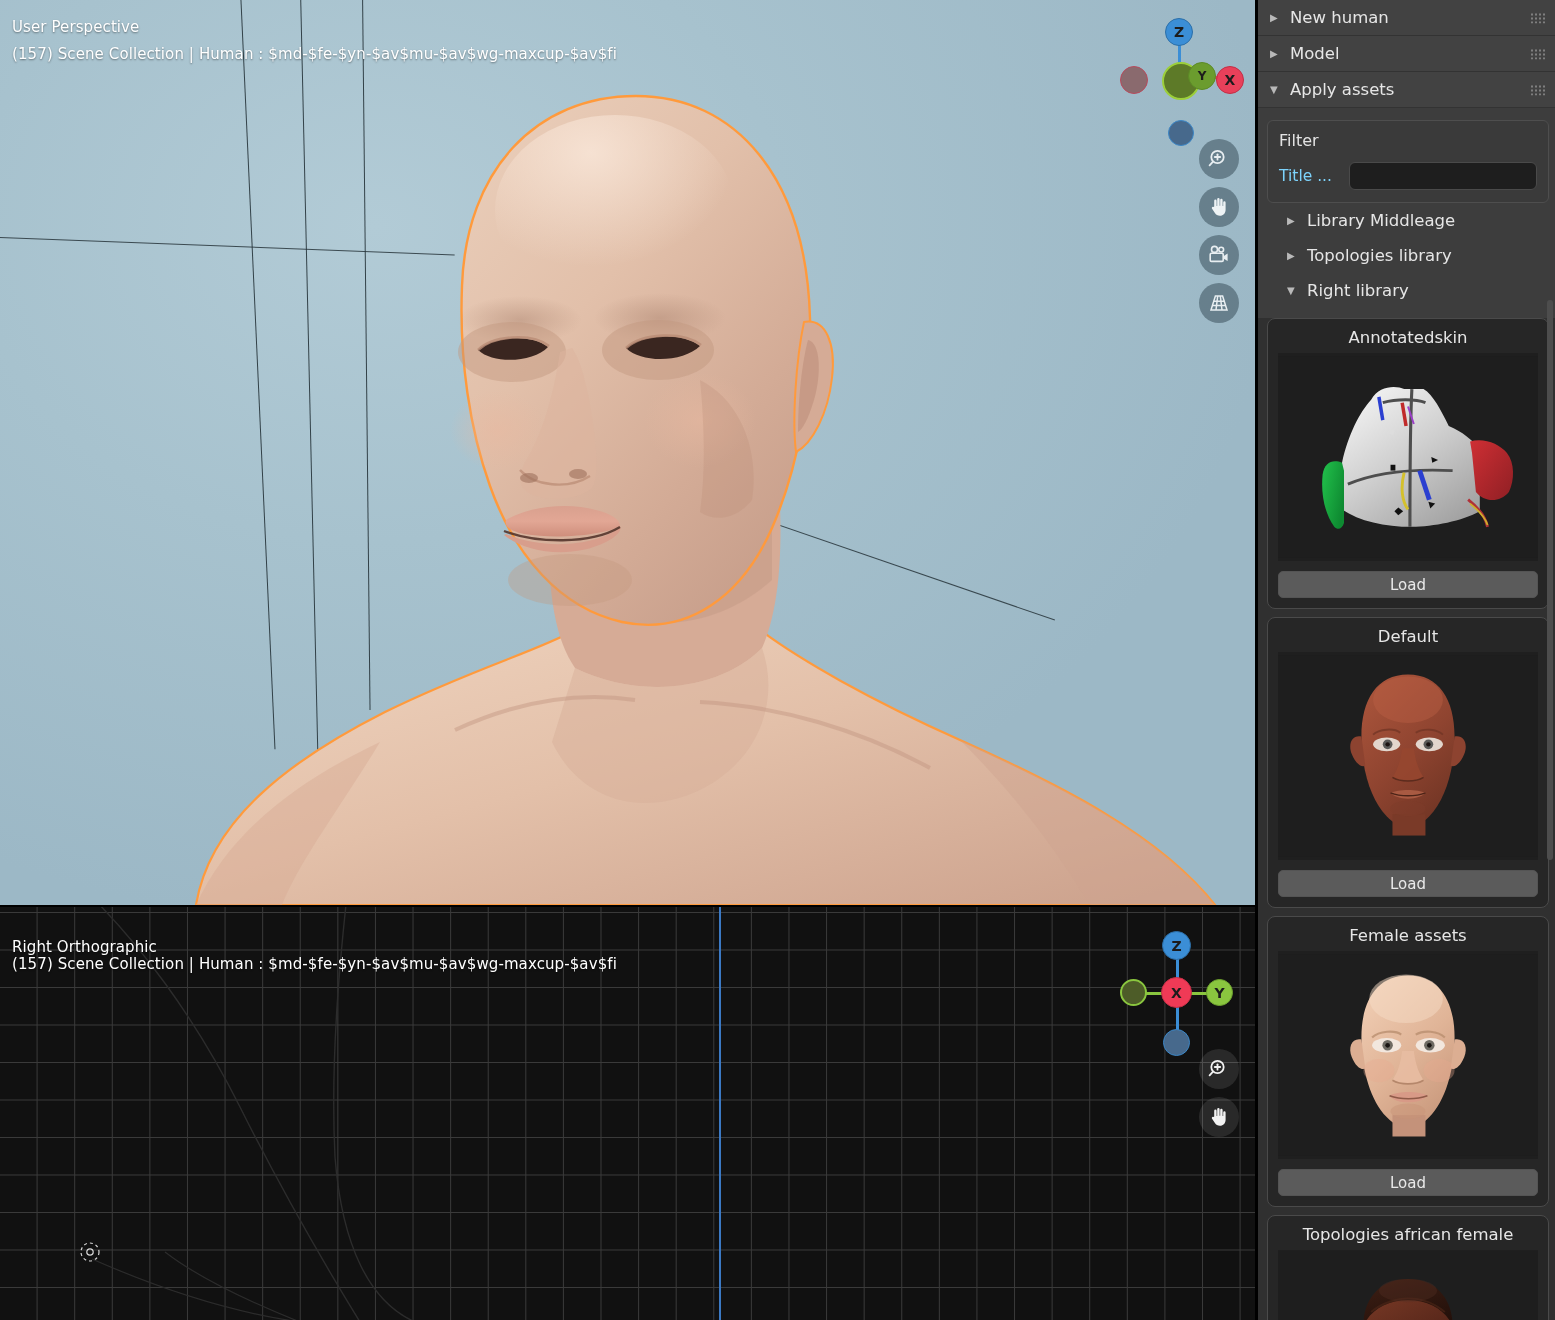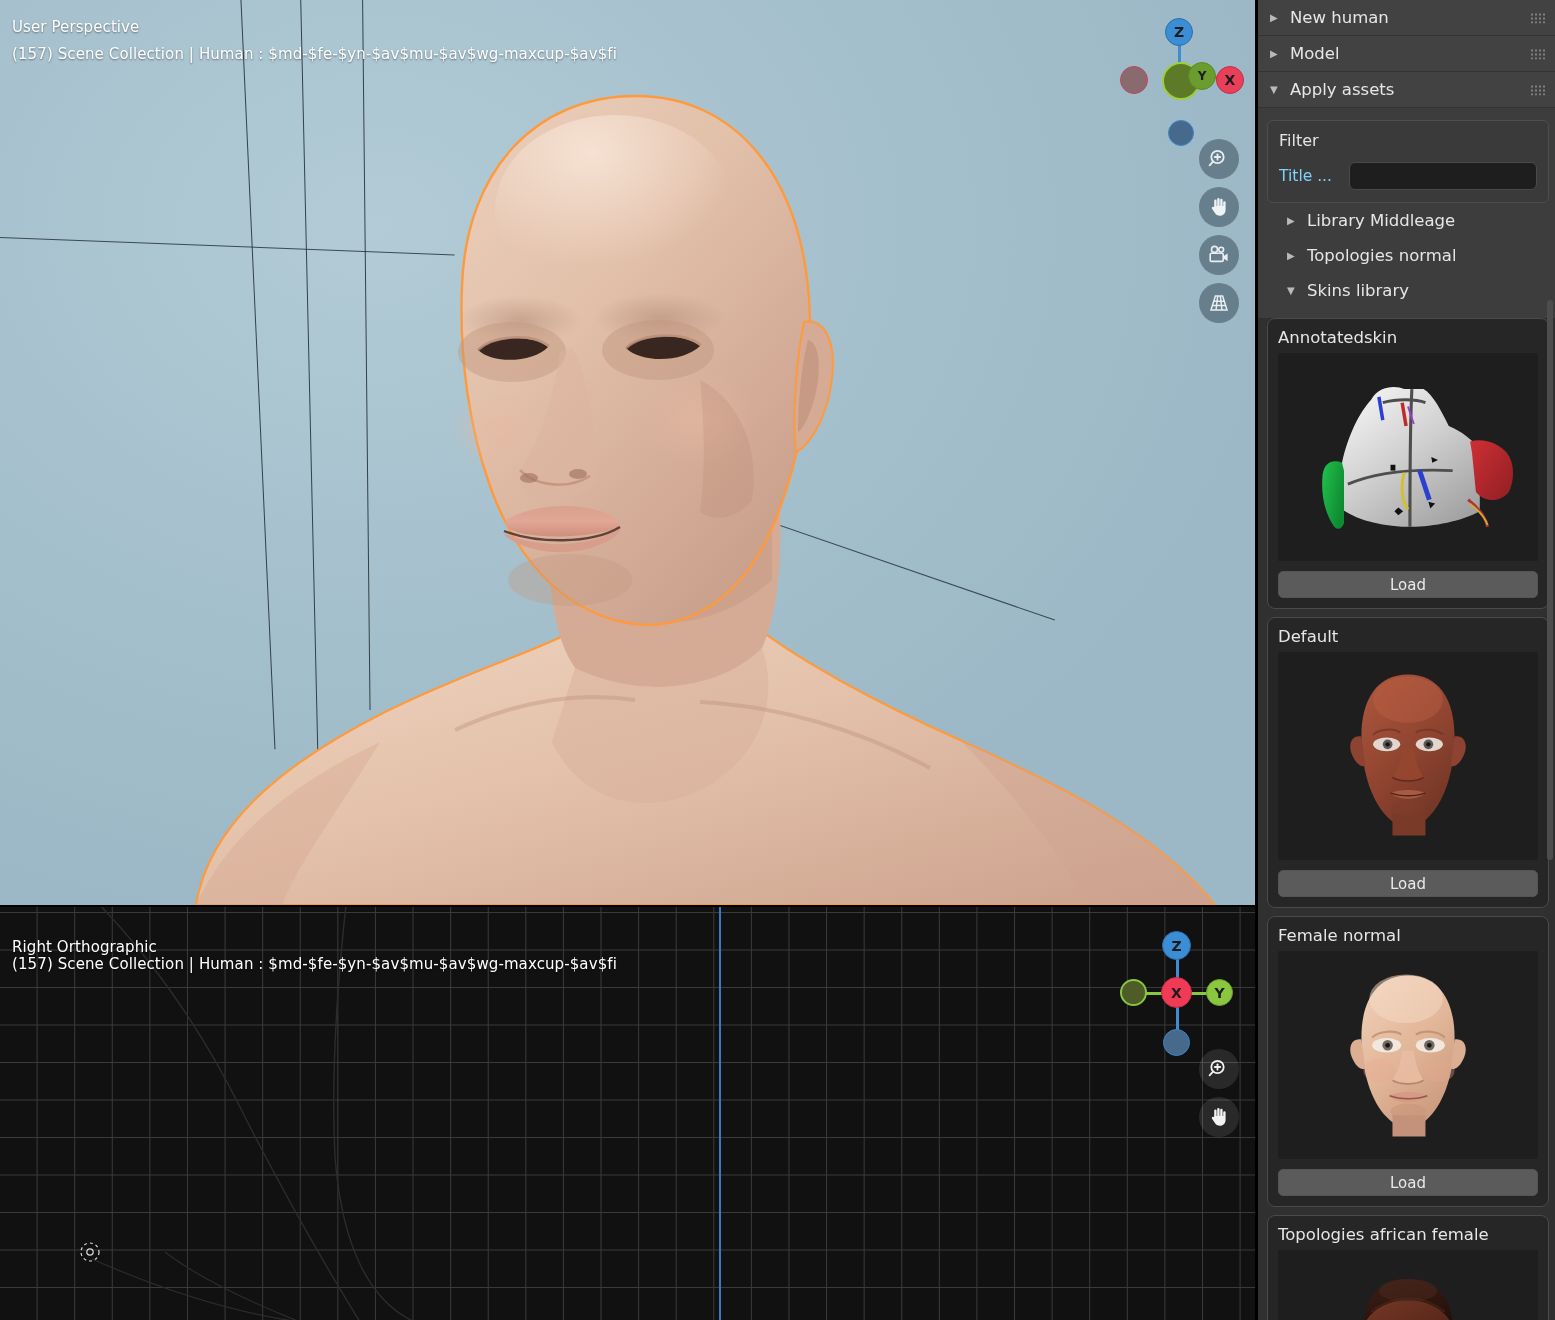--- a/index.html
+++ b/index.html
@@ -136,21 +136,21 @@
   }
   .sub-item .tri { color: #b9b9b9; font-size: 10px; width: 14px; }
 
   
   .cards { padding: 0 9px 10px 9px; background: #303030; }
   .card {
     border: 1px solid #4a4a4a; border-radius: 8px;
     background: #262626; margin-bottom: 8px;
     padding: 9px 10px 10px 10px;
   }
-  .card-title { color: #e6e6e6; font-size: 16.5px; margin-bottom: 6px; }
+  .card-title { color: #e6e6e6; font-size: 16.5px; margin-bottom: 6px; text-align: center; }
   .thumb {
     width: 100%; height: 208px; background: #1f1f1f;
     display: flex; align-items: center; justify-content: center;
     overflow: hidden;
   }
   .thumb.short { height: 120px; align-items: flex-start; }
   .thumb svg { display:block; }
   .load-btn {
     margin-top: 10px; height: 27px; border-radius: 5px;
     background: #5b5b5b; border: 1px solid #545454;
@@ -404,25 +404,25 @@
             </div>
           </div>
         </div>
 
         <div class="sub-item">
           <span class="tri">▶</span>
           <span>Library Middleage</span>
         </div>
         <div class="sub-item">
           <span class="tri">▶</span>
-          <span>Topologies normal</span>
+          <span>Topologies library</span>
         </div>
         <div class="sub-item">
           <span class="tri">▼</span>
-          <span>Skins library</span>
+          <span>Right library</span>
         </div>
       </div>
 
       <div class="cards">
 
         <div class="card">
           <div class="card-title">Annotatedskin</div>
           <div class="thumb">
             <svg width="268" height="208" viewBox="0 0 268 208" xmlns="http://www.w3.org/2000/svg">
               <rect width="268" height="208" fill="#1e1e1e"></rect>
@@ -500,21 +500,21 @@
               <path d="M 116,142 C 124,138 144,138 152,142 C 146,150 122,150 116,142 Z" fill="#a85a42"></path>
               <path d="M 116,142 C 126,146 142,146 152,142" stroke="#4b2317" stroke-width="1.6" fill="none"></path>
               <ellipse cx="134" cy="158" rx="18" ry="8" fill="#7e3b29" opacity=".5"></ellipse>
               <ellipse cx="134" cy="46" rx="36" ry="24" fill="#bb6044" opacity=".45"></ellipse>
             </svg>
           </div>
           <div class="load-btn">Load</div>
         </div>
 
         <div class="card">
-          <div class="card-title">Female normal</div>
+          <div class="card-title">Female assets</div>
           <div class="thumb">
             <svg width="268" height="208" viewBox="0 0 268 208" xmlns="http://www.w3.org/2000/svg">
               <rect width="268" height="208" fill="#1e1e1e"></rect>
               <defs>
                 <linearGradient id="paleSkin" x1="0.25" y1="0" x2="0.85" y2="1">
                   <stop offset="0%" stop-color="#f0cdb3"></stop>
                     <stop offset="50%" stop-color="#e0b497"></stop>
                   <stop offset="100%" stop-color="#c69579"></stop>
                 </linearGradient>
               </defs>

